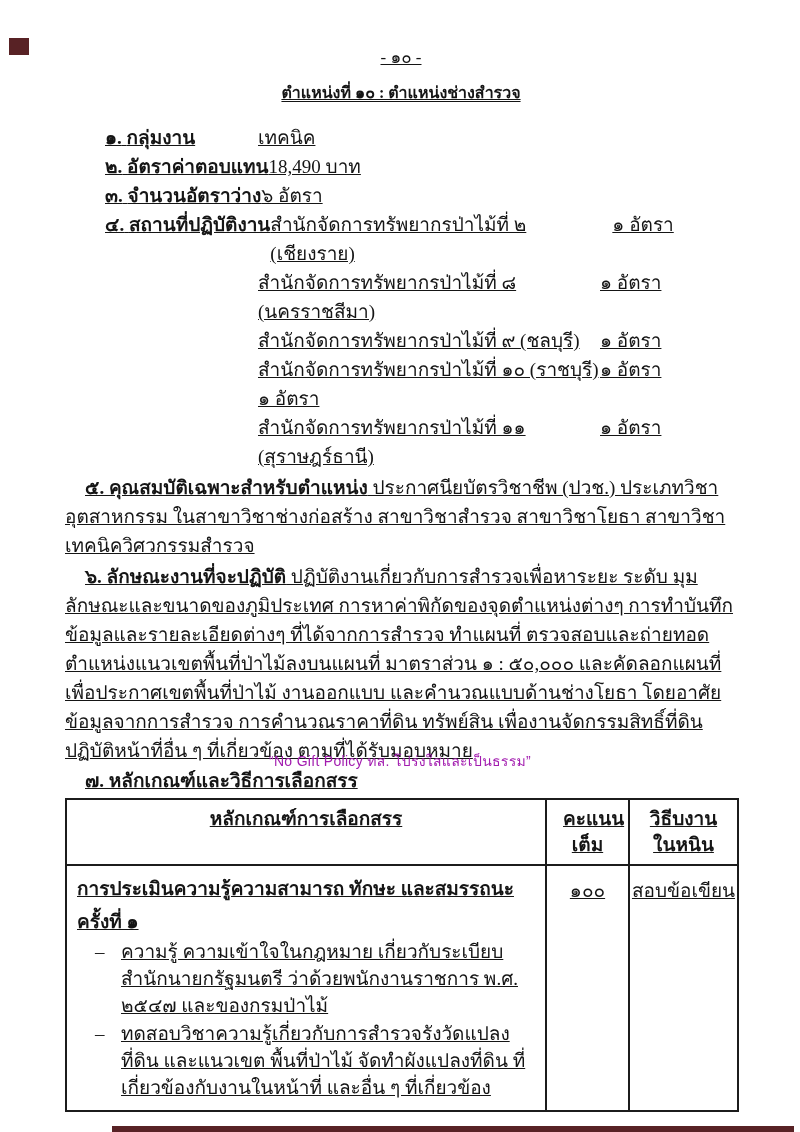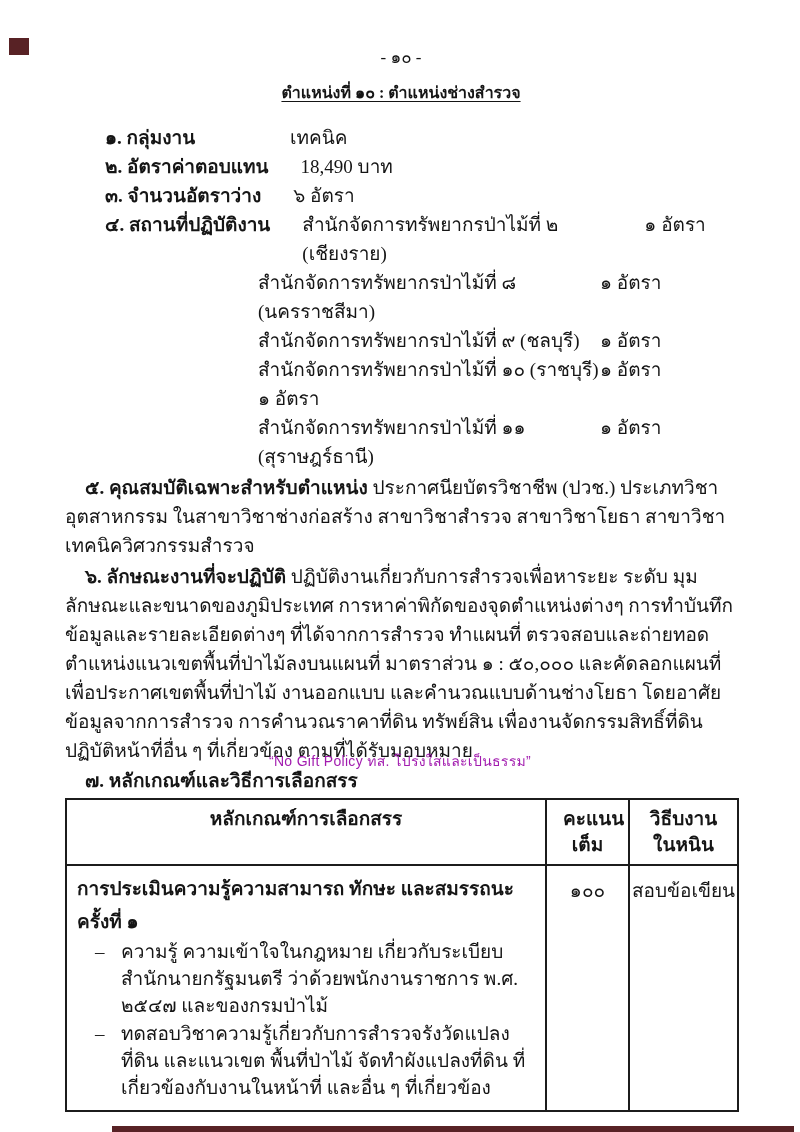--- a/index.html
+++ b/index.html
@@ -4,21 +4,21 @@
 <style>
   * { margin:0; padding:0; box-sizing:border-box; }
   html,body { background:#ffffff; }
   body {
     width:800px; height:1132px;
     font-family:"Liberation Serif","DejaVu Serif",serif;
     color:#151515;
     position:relative;
     overflow:hidden;
   }
-  .page { position:relative; width:800px; height:808px; }
+  .page { position:relative; width:800px; height:808px;text-decoration:underline; }
 
   .artifact-square {
     position:absolute; left:9px; top:38px; width:20px; height:17px;
     background:#582225;
   }
   .artifact-bar {
     position:absolute; left:112px; top:1126px; width:682px; height:6px;
     background:#582225;
   }
 
@@ -30,21 +30,21 @@
   .doc-title {
     text-align:center; font-size:16px; font-weight:bold;
     text-decoration:underline; text-underline-offset:3px;
     margin-bottom:18px;
   }
 
   .detail-row { display:flex; line-height:29px; font-size:19px; }
   .detail-row .no-label {
     flex:0 0 193px; padding-left:40px; font-weight:bold; white-space:nowrap;
   }
-  .detail-row .value { flex:1;margin-left:32px; }
+  .detail-row .value { flex:1; }
 
   .loc-line { display:flex; line-height:29px; font-size:19px; }
   .loc-line .loc-name { flex:0 0 342px; }
   .loc-line .loc-count { flex:1; }
   .loc-indent { margin-left:193px; }
 
   .para {
     font-size:19px; line-height:29px; text-align:left;
     text-indent:20px; margin-top:2px;
   }

